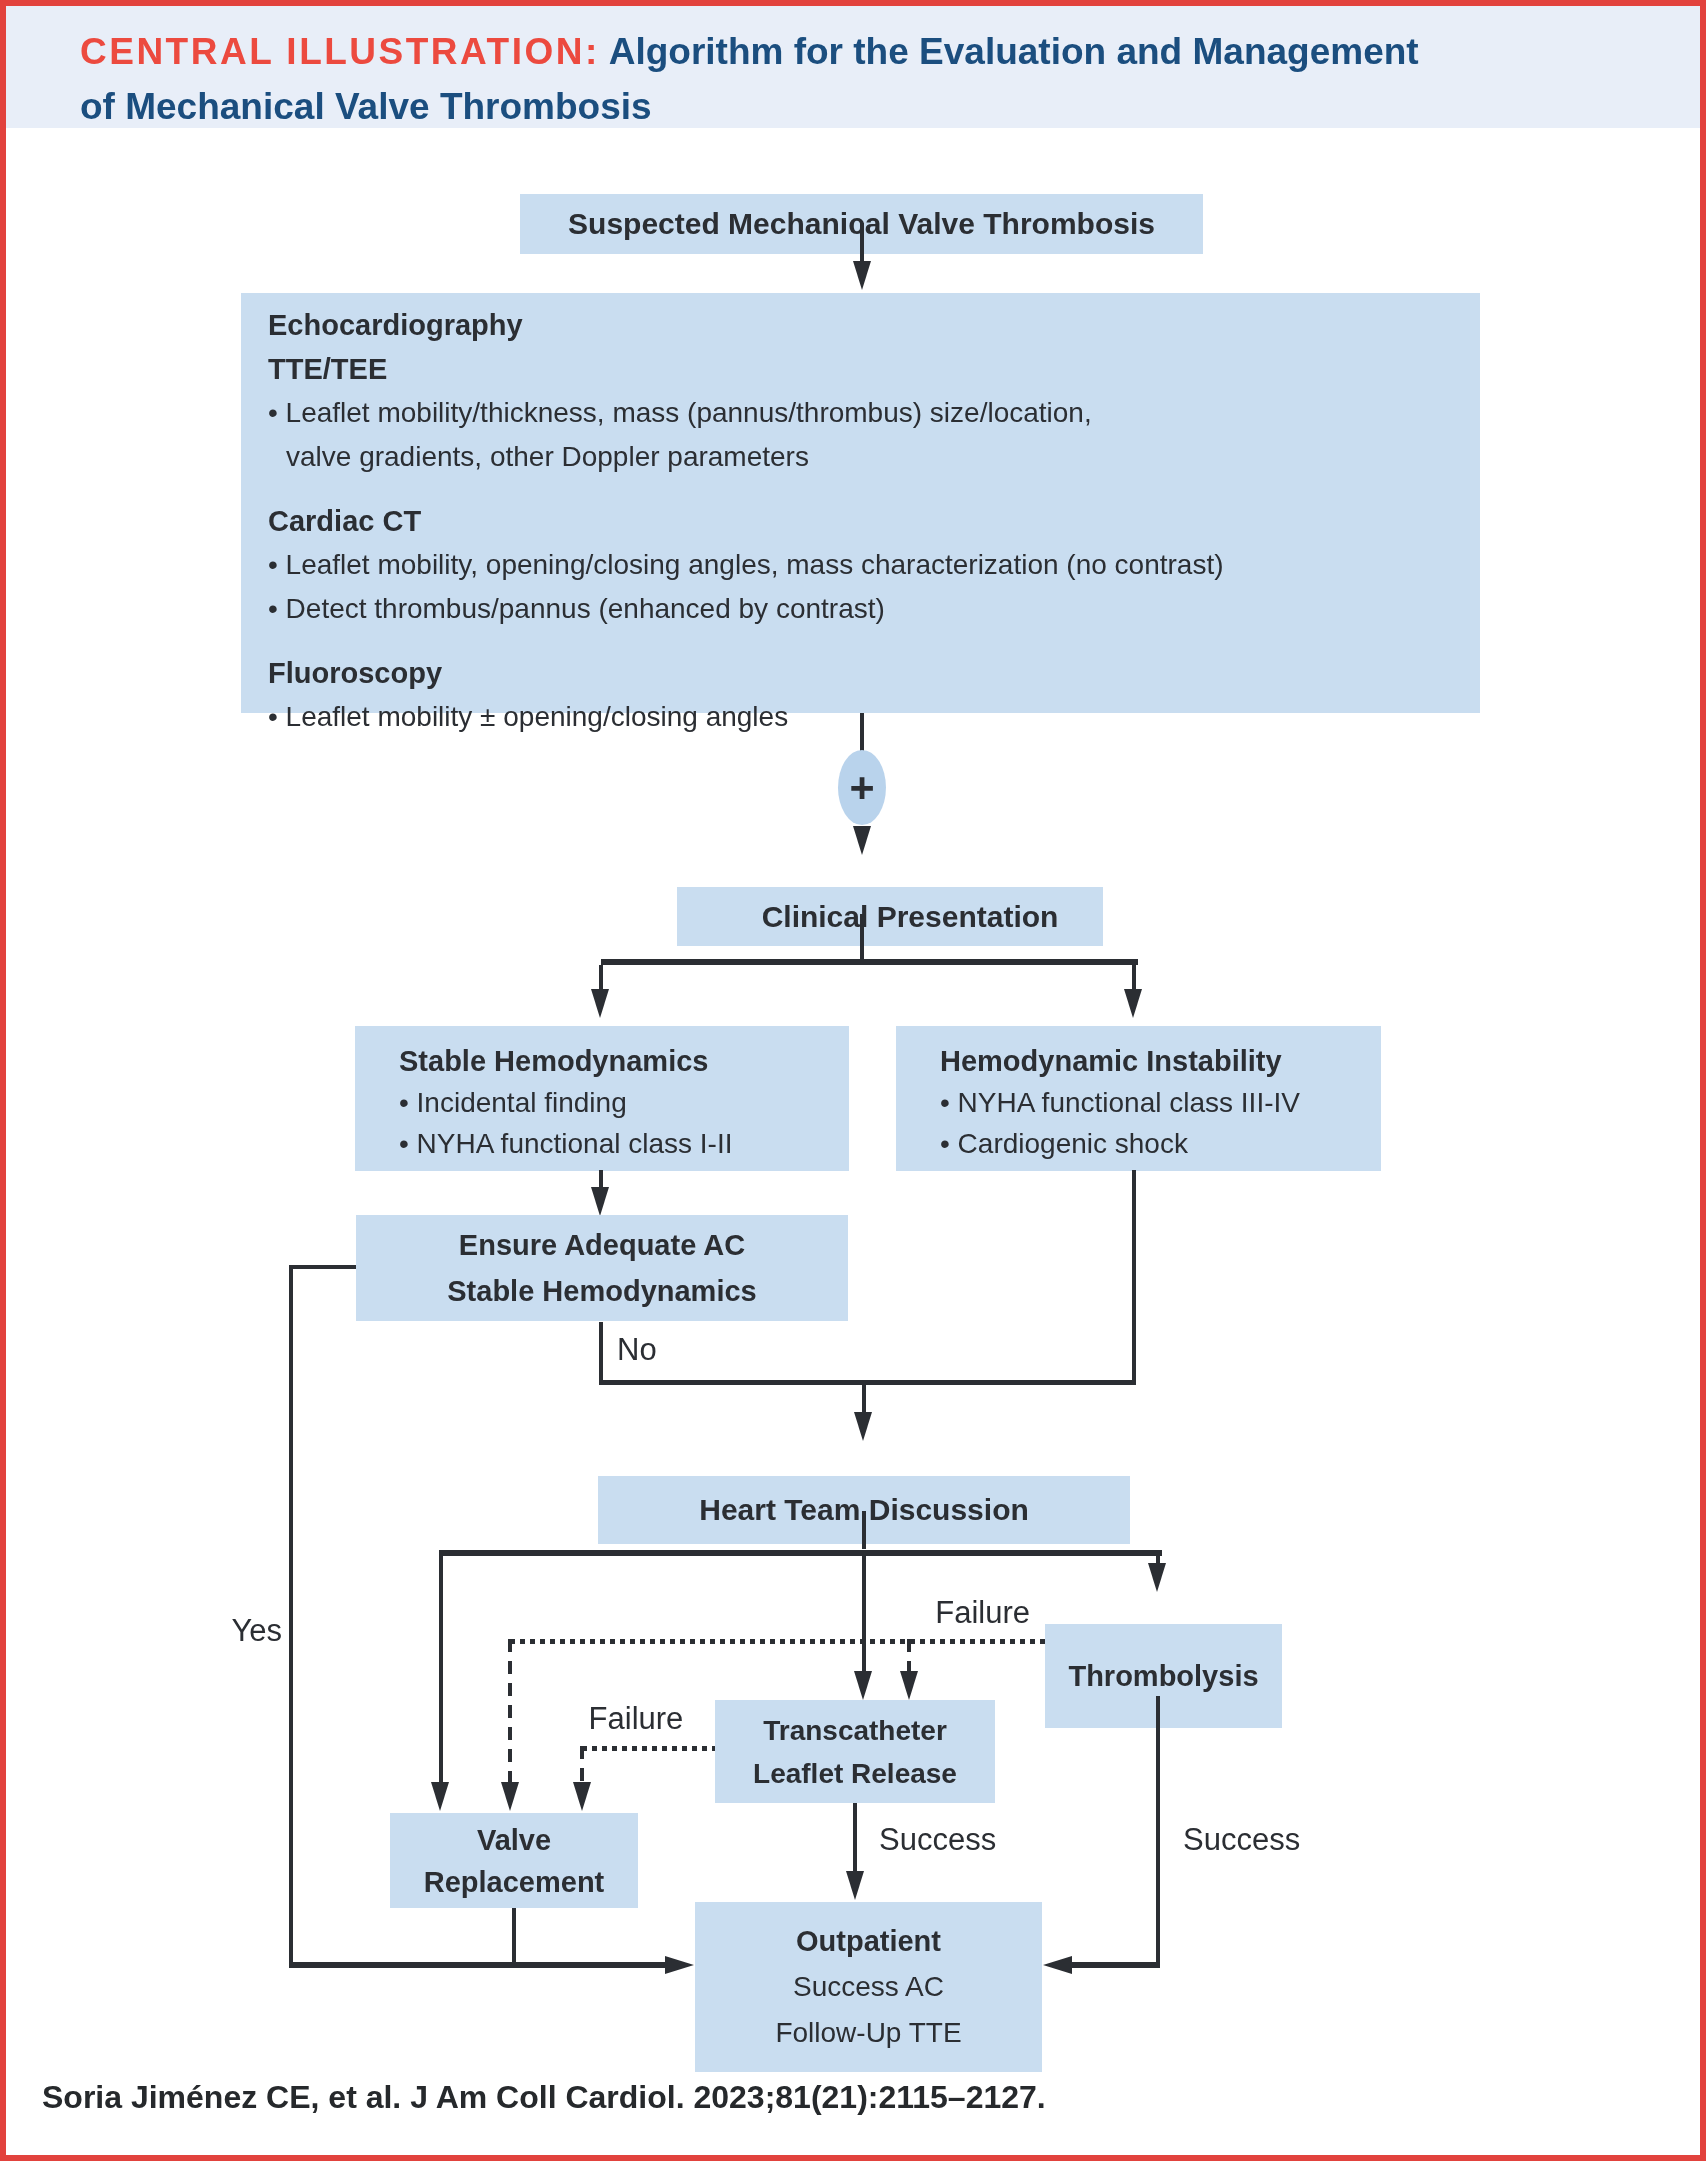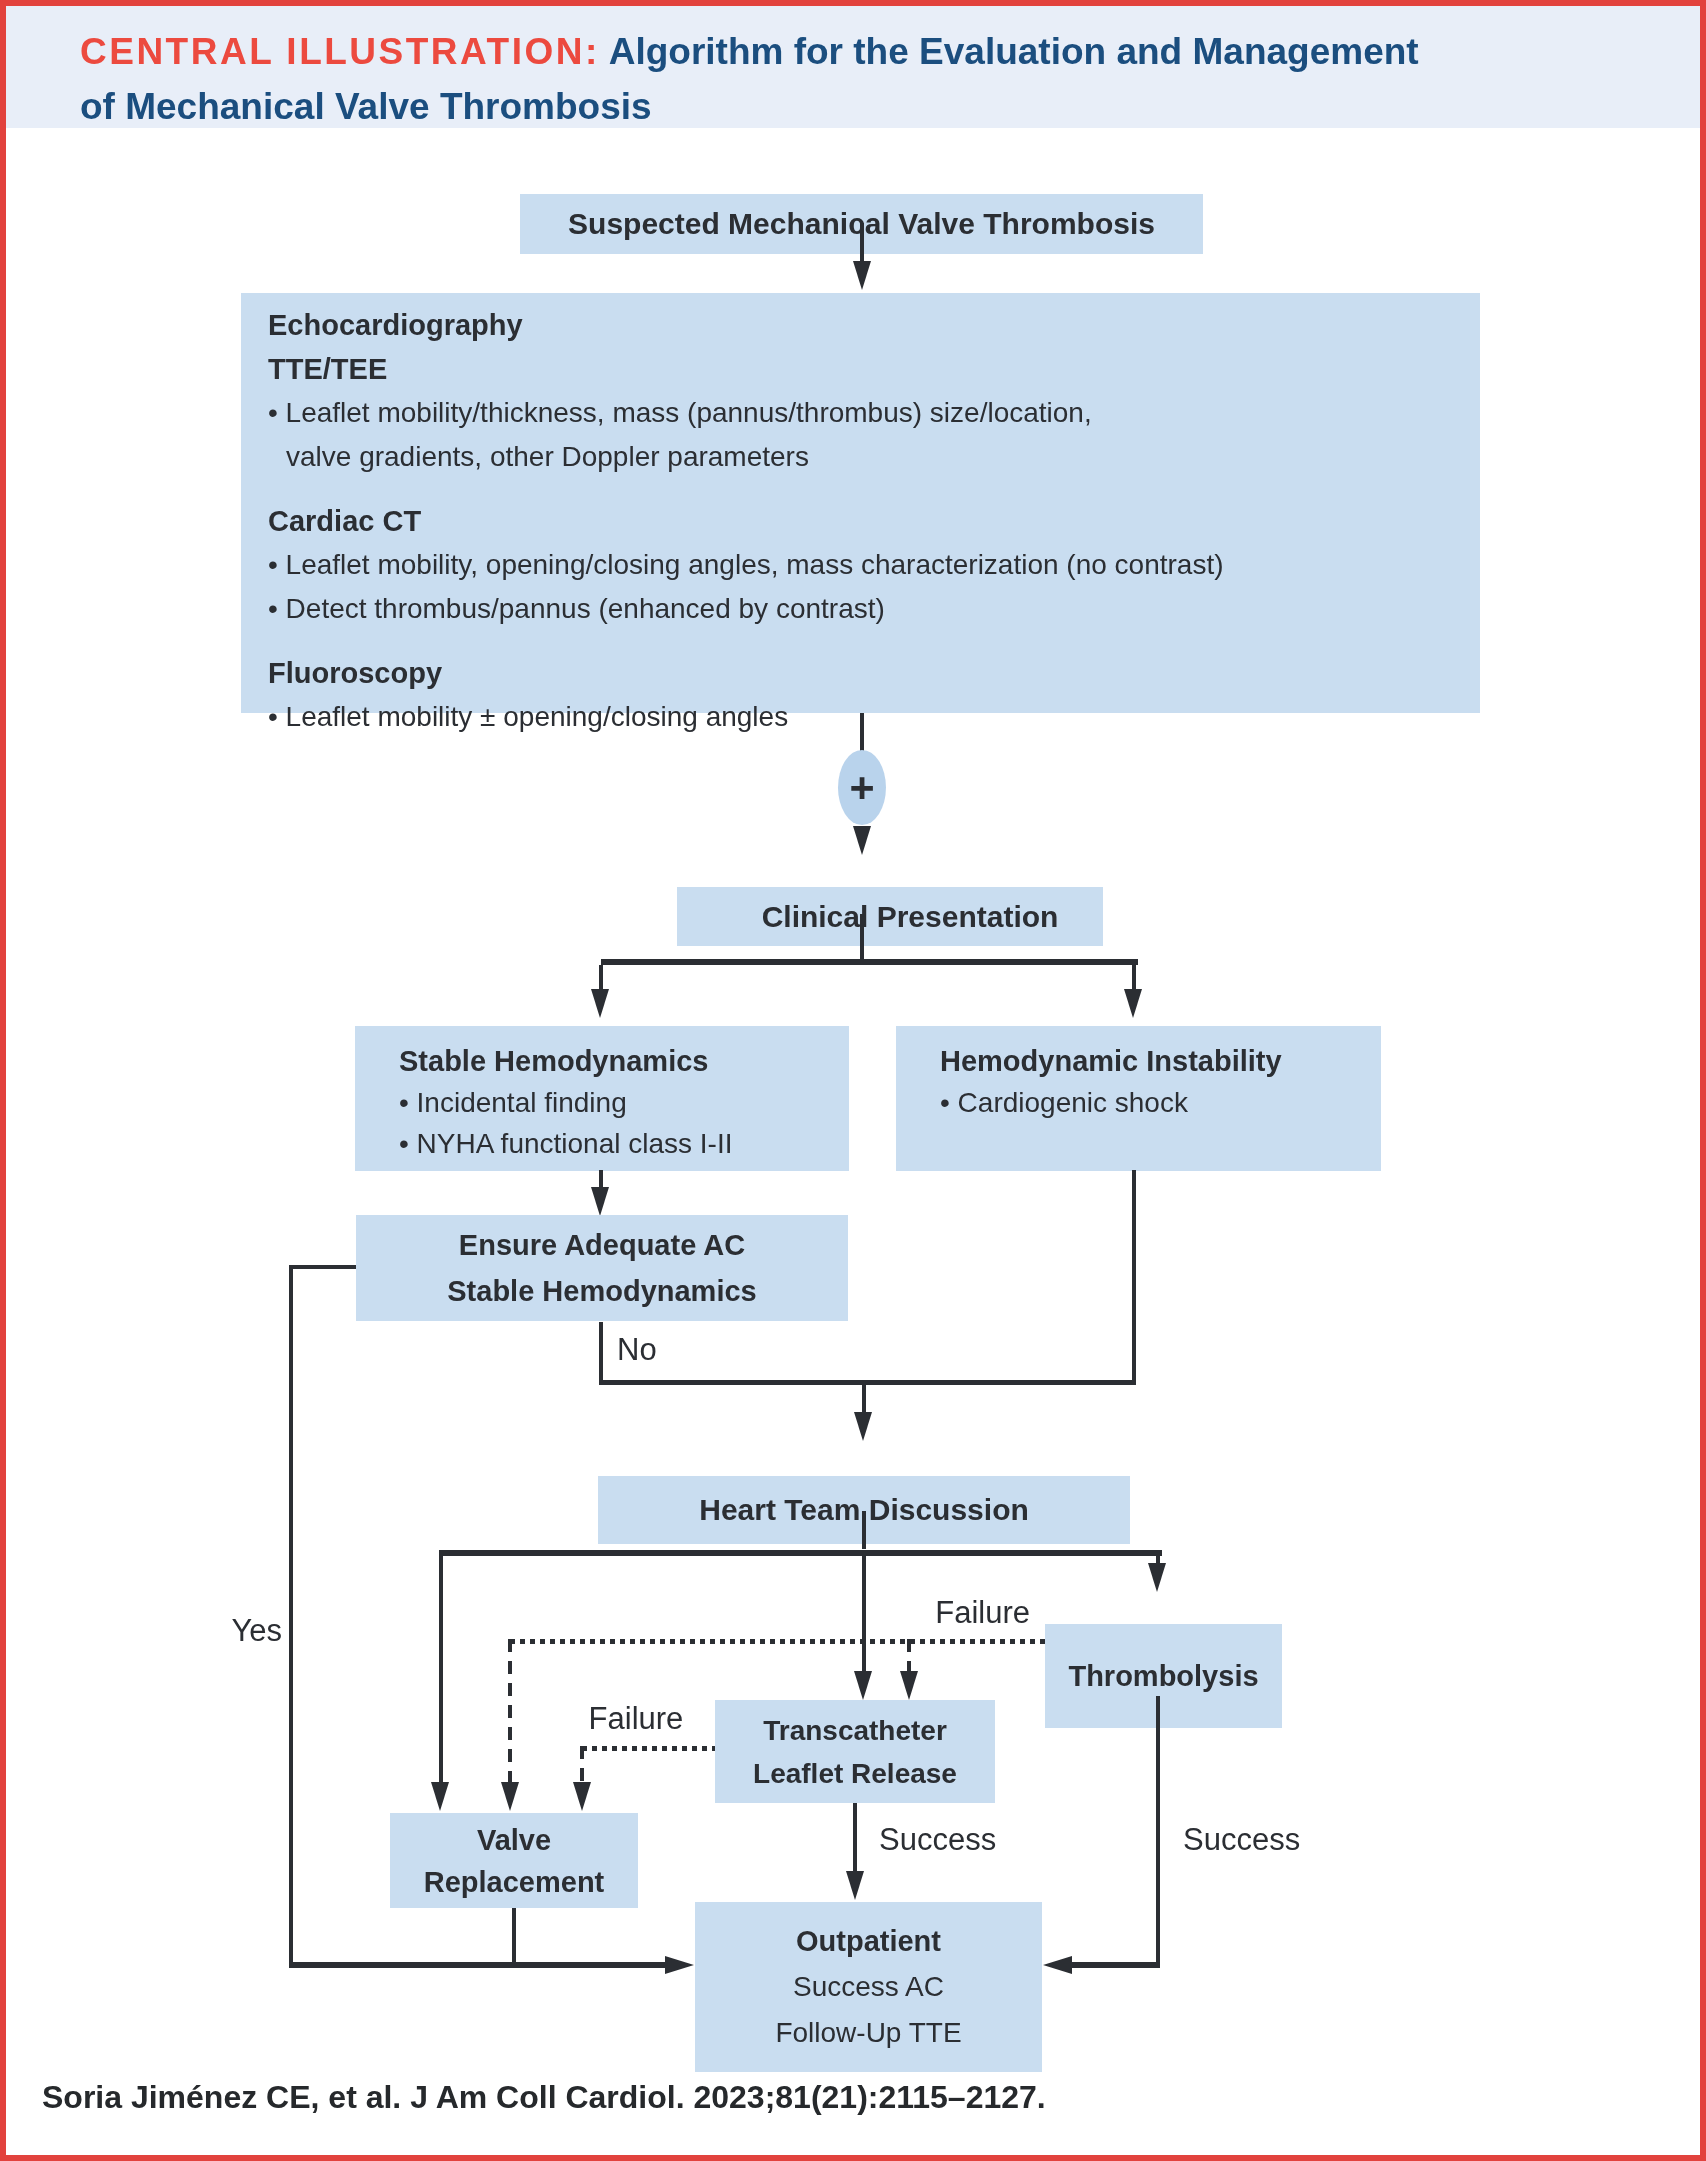--- a/index.html
+++ b/index.html
@@ -103,20 +103,21 @@
     <div class="branch-content">
       <div class="hd">Stable Hemodynamics</div>
       <div>• Incidental finding</div>
       <div>• NYHA functional class I-II</div>
     </div>
   </div>
 
   <div class="node" style="left:896px;top:1026px;width:485px;height:145px;">
     <div class="branch-content">
       <div class="hd">Hemodynamic Instability</div>
+      <div>• NYHA functional class III-IV</div>
       <div>• Cardiogenic shock</div>
     </div>
   </div>
 
   <div class="vline" style="left:599px;top:1170px;height:18px;"></div>
   <div class="ah-down" style="left:591px;top:1187px;"></div>
 
   <div class="node stack" style="left:356px;top:1215px;width:492px;height:106px;font-size:29px;line-height:46px;">
     <div>Ensure Adequate AC</div>
     <div>Stable Hemodynamics</div>

